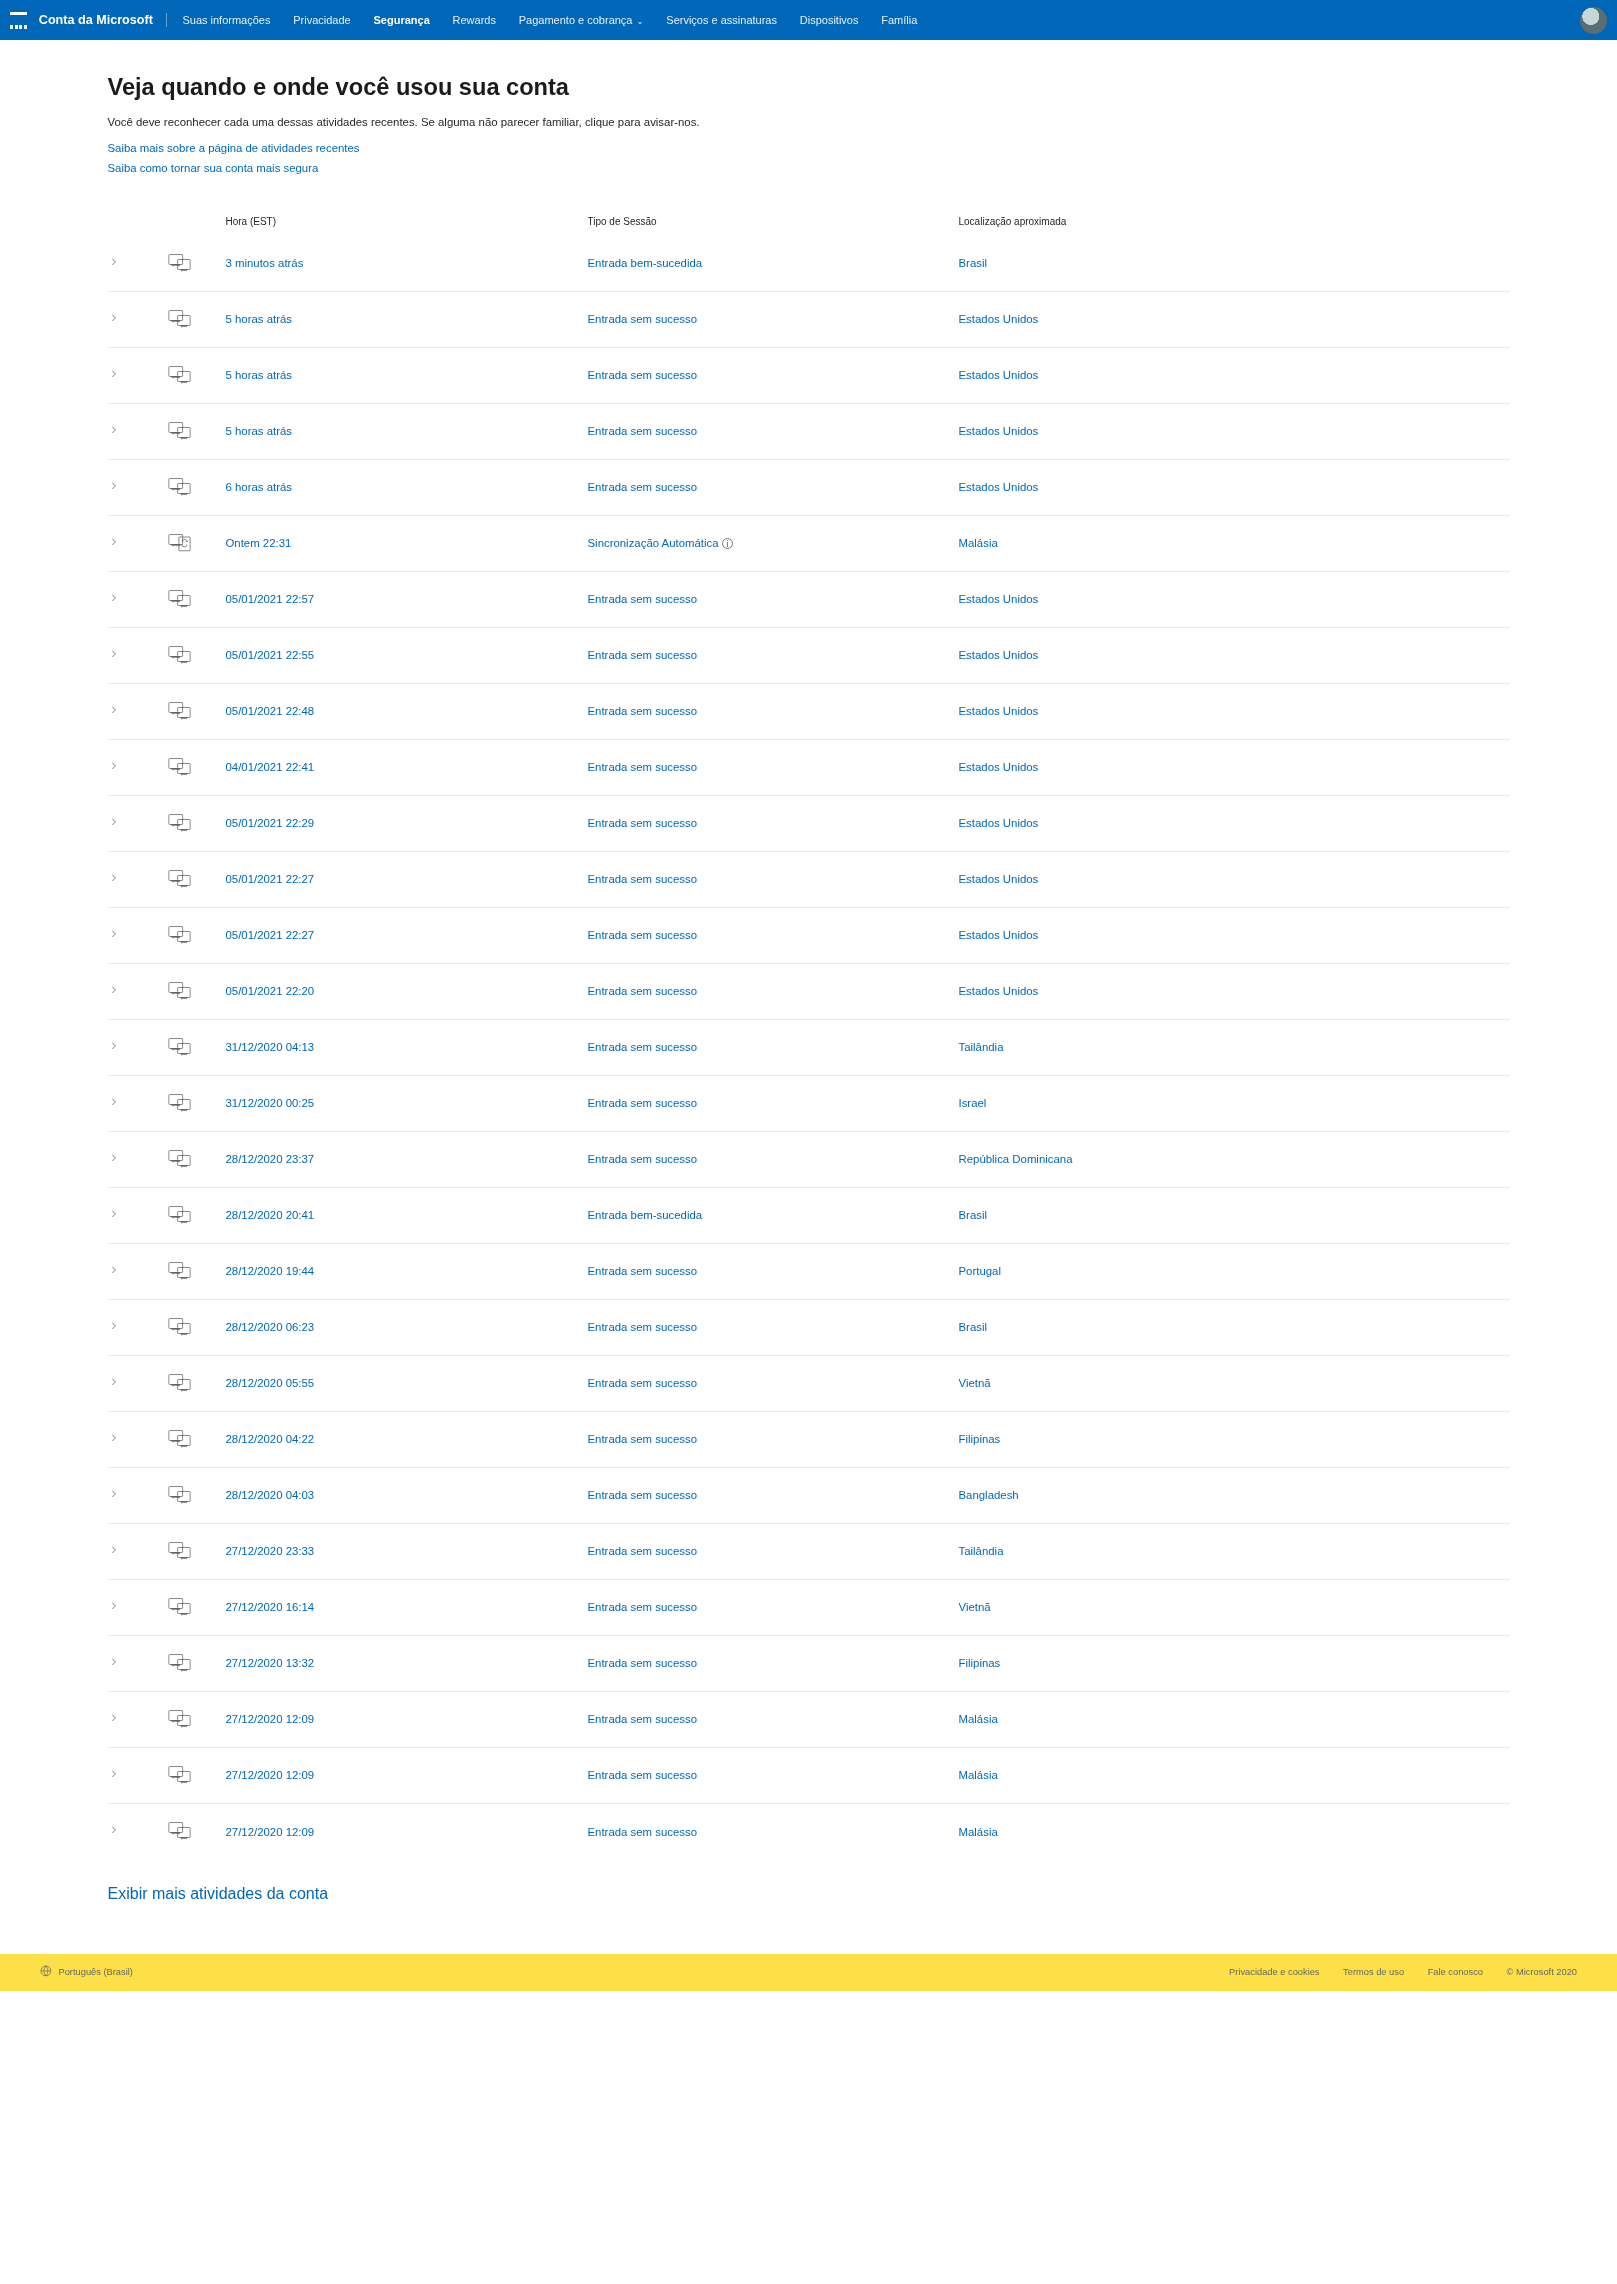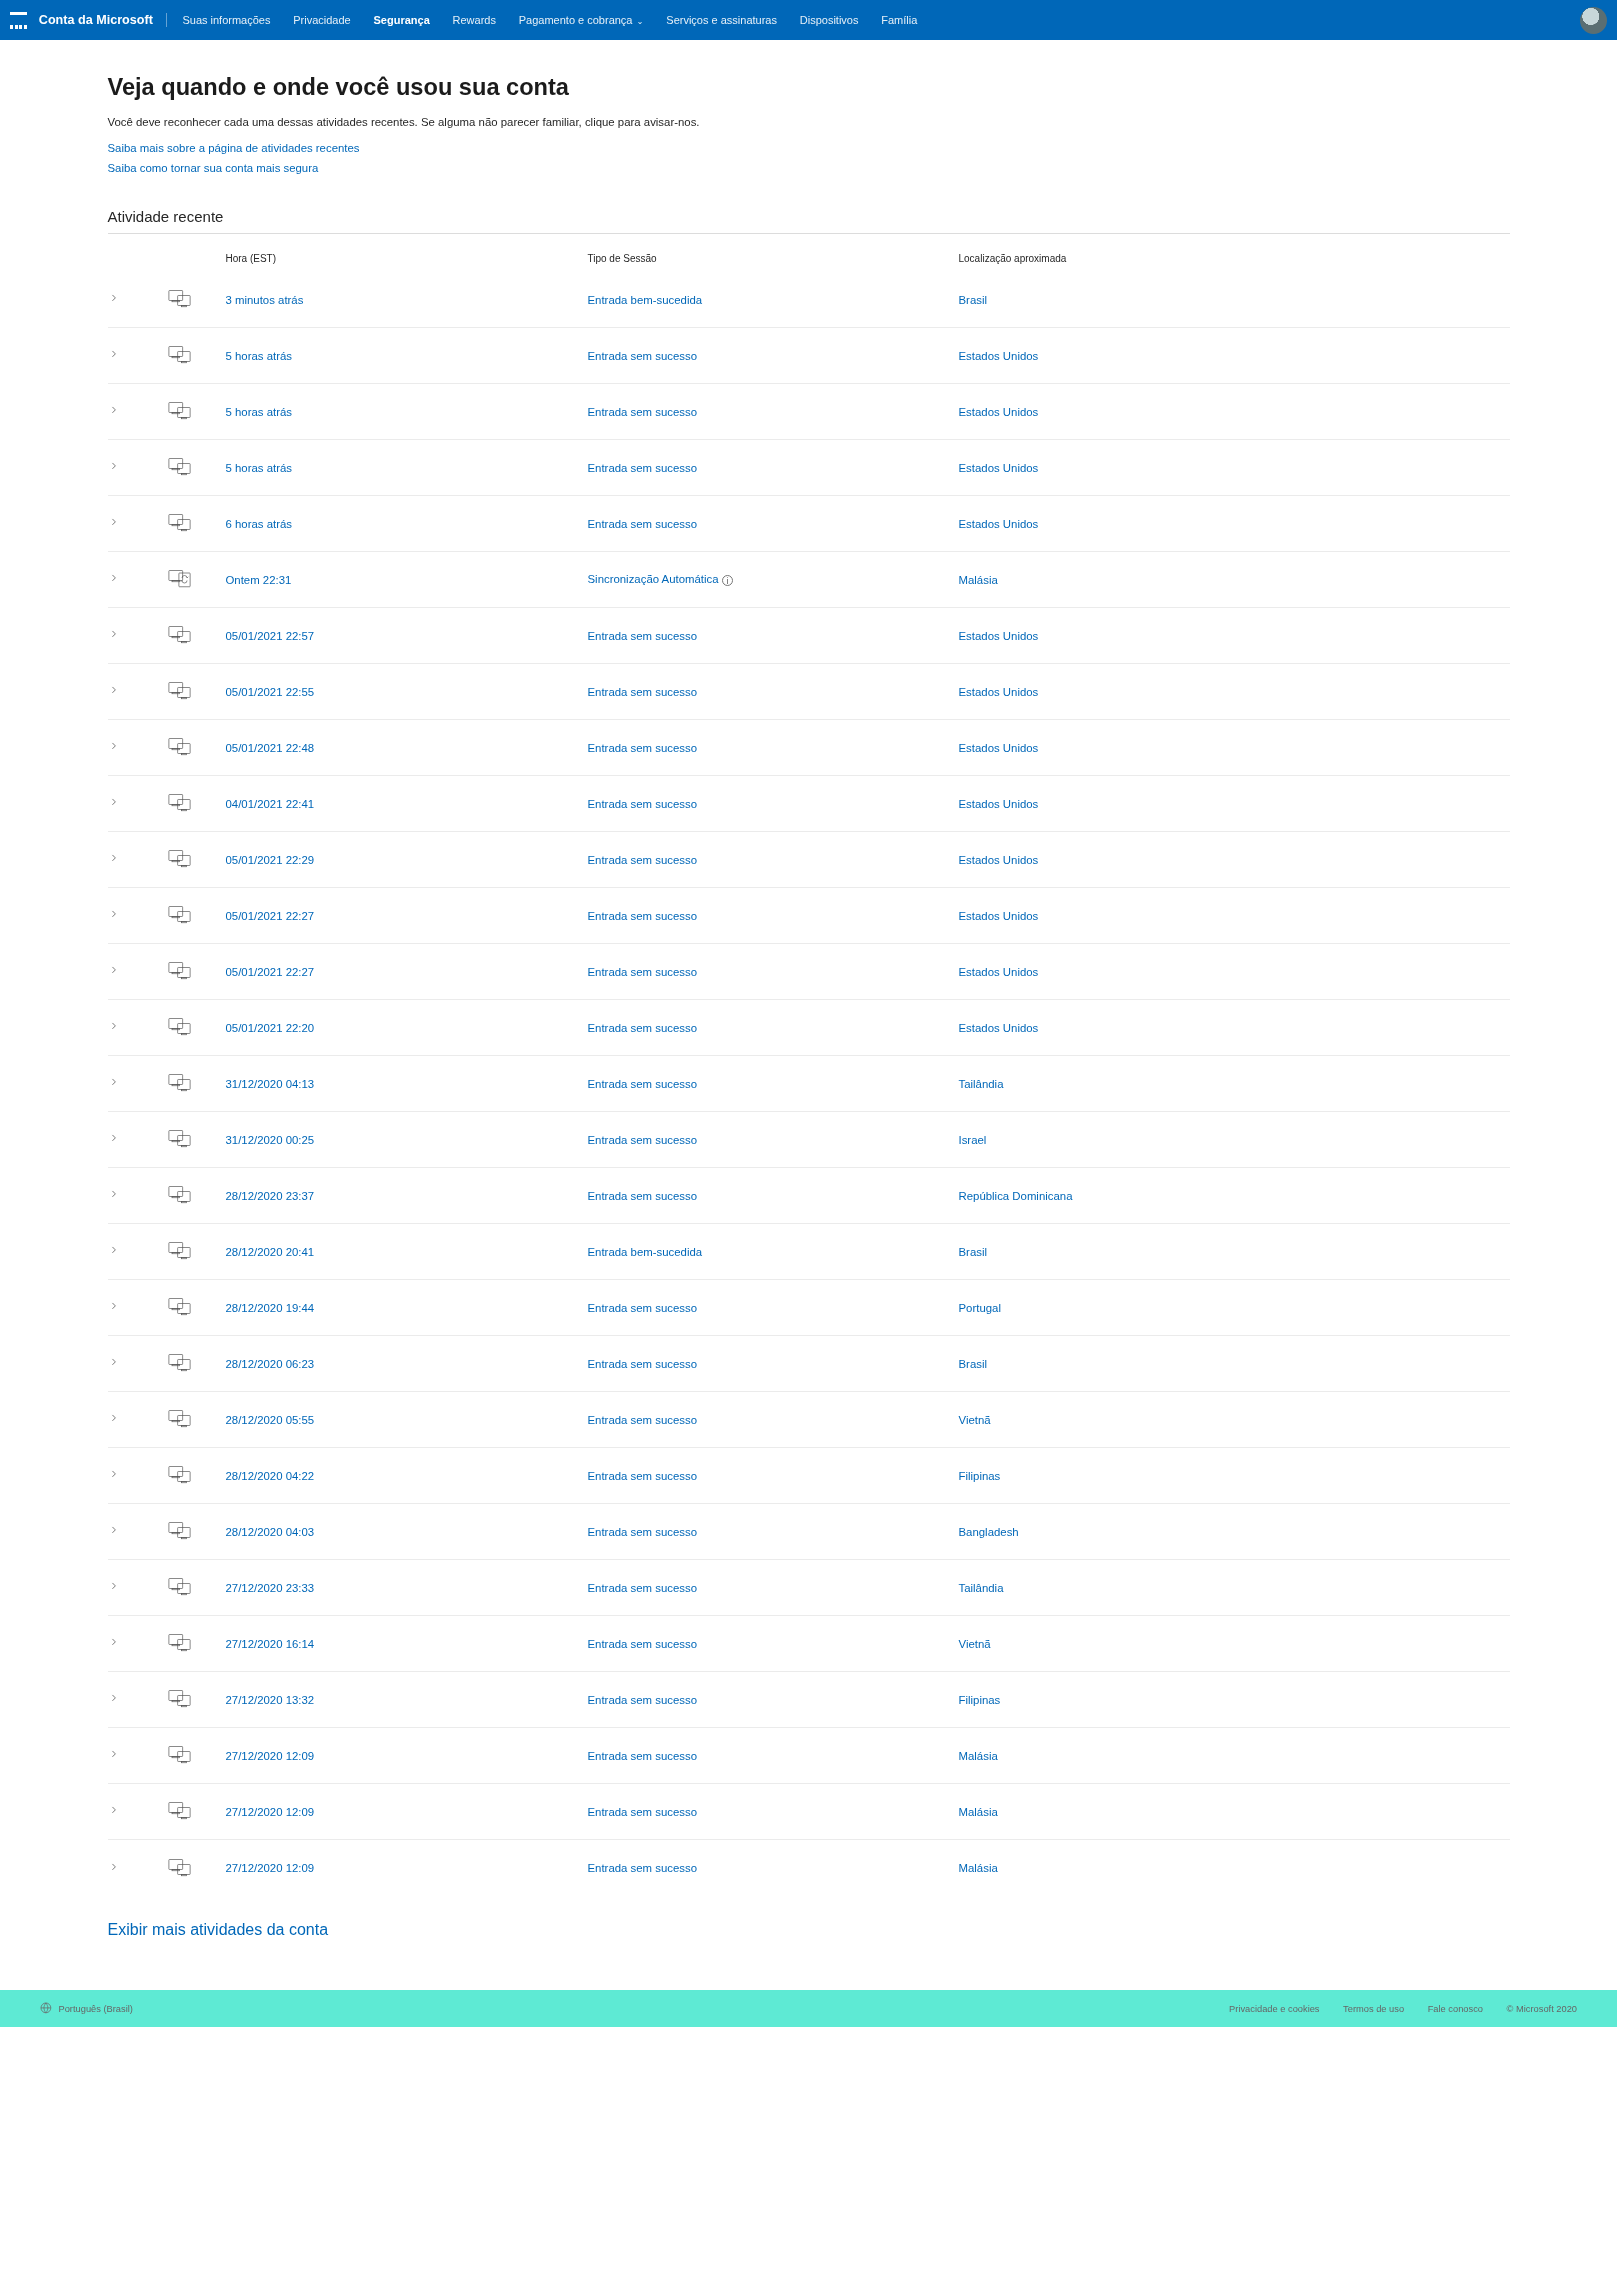--- a/index.html
+++ b/index.html
@@ -38,21 +38,21 @@
 .row:last-child { border-bottom: none; }
 .row .chevron { color: #666; }
 .row .chevron svg { width: 11.8px; height: 11.8px; }
 .device-icon svg { width: 25px; height: 20px; stroke: #555; fill: none; stroke-width: 1.1; }
 .cell-link { color: #0067b8; font-size: 11.4px; }
 .info-circle { display: inline-block; width: 11px; height: 11px; border: 0.8px solid #777; border-radius: 50%; text-align: center; font-size: 8.4px; line-height: 10px; color: #555; margin-left: 3.4px; vertical-align: middle; }
 
 .morelink { color: #0067b8; text-decoration: none; font-size: 16px; display: inline-block; margin-top: 25px; }
 
 
-.footer { background: #5eead4; padding: 11.8px 40px; display: flex; align-items: center; font-size: 9.3px; color: #666; }
+.footer { background: #fde047; padding: 11.8px 40px; display: flex; align-items: center; font-size: 9.3px; color: #666; }
 .footer .globe { margin-right: 6.7px; }
 .footer .lang { flex: 0 0 auto; }
 .footer .spacer { flex: 1; }
 .footer a { color: #666; text-decoration: none; margin-left: 23.6px; }
 </style>
 </head>
 <body>
 
 <div class="topnav">
   <div class="waffle">
@@ -81,21 +81,20 @@
 </div>
 
 <div class="main">
   <h1>Veja quando e onde você usou sua conta</h1>
   <p class="intro">Você deve reconhecer cada uma dessas atividades recentes. Se alguma não parecer familiar, clique para avisar-nos.</p>
   <div class="links">
     <a href="#">Saiba mais sobre a página de atividades recentes</a>
     <a href="#">Saiba como tornar sua conta mais segura</a>
   </div>
 
-  <h2 class="section">Atividade recente</h2>
 
   <div class="activity-table">
     <div class="theadrow">
       <div class="col-expand"></div>
       <div class="col-icon"></div>
       <div class="col-time">Hora (EST)</div>
       <div class="col-type">Tipo de Sessão</div>
       <div class="col-loc">Localização aproximada</div>
     </div>
     <div id="rows">

